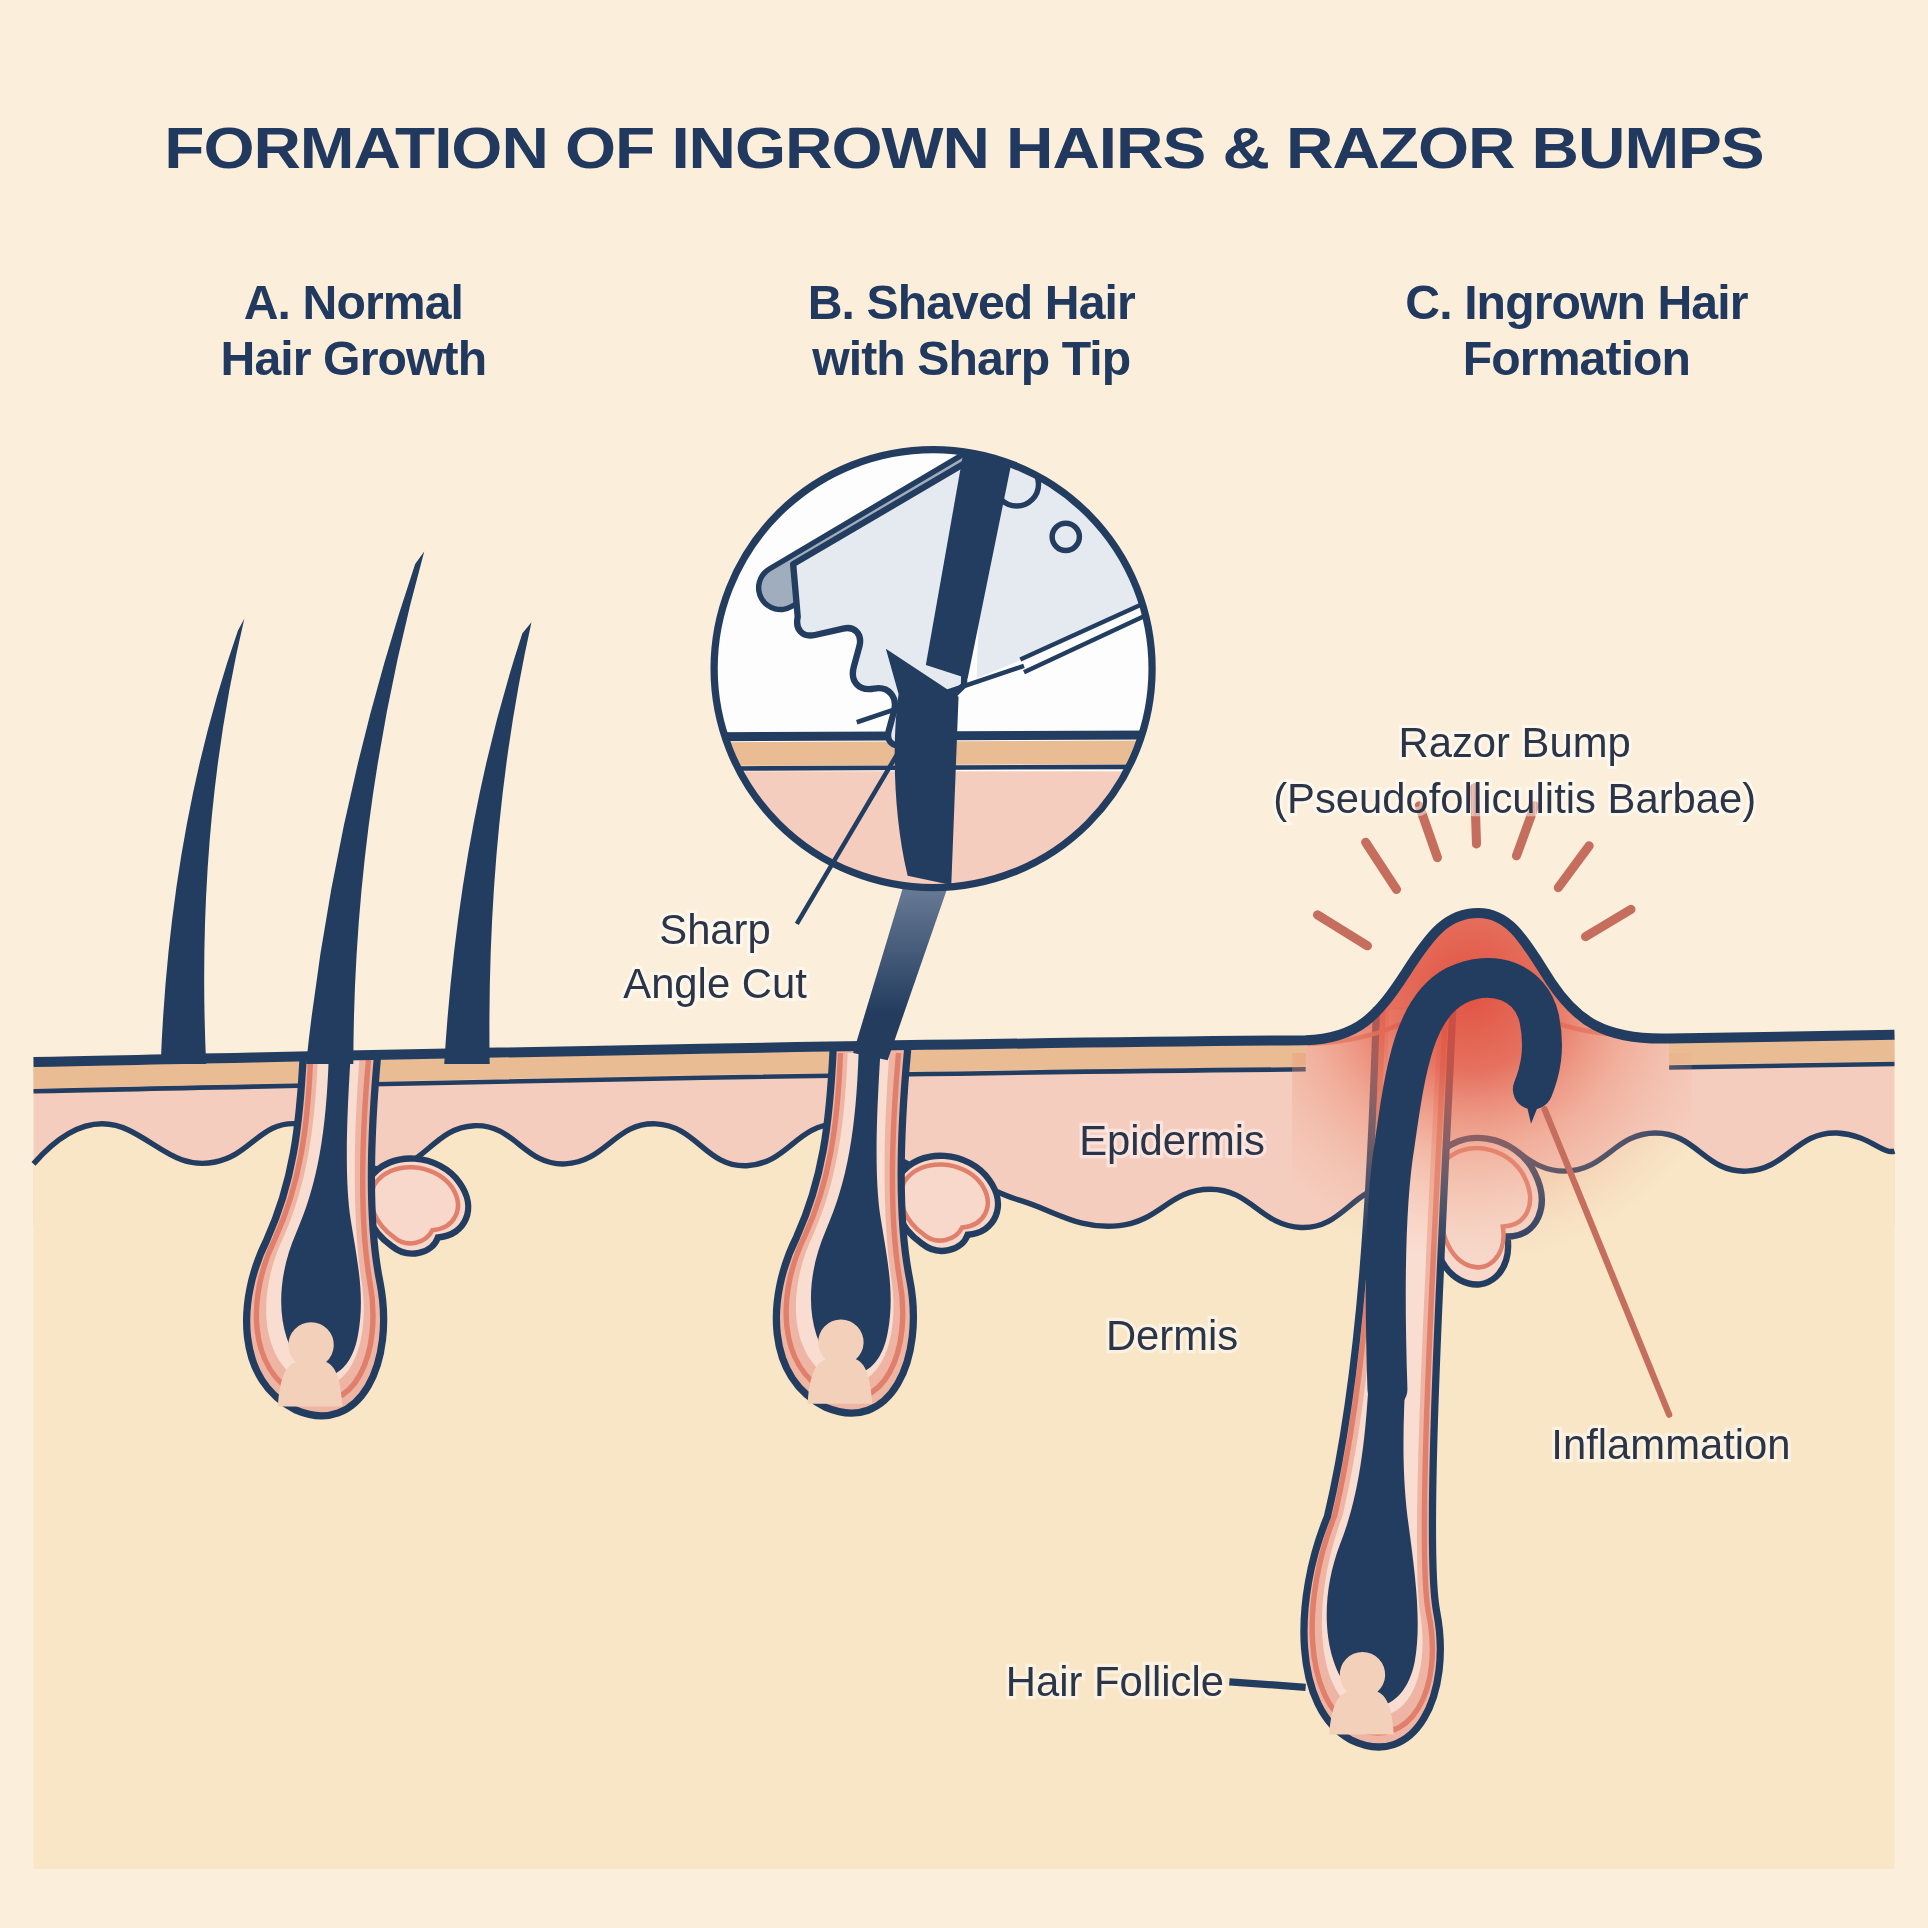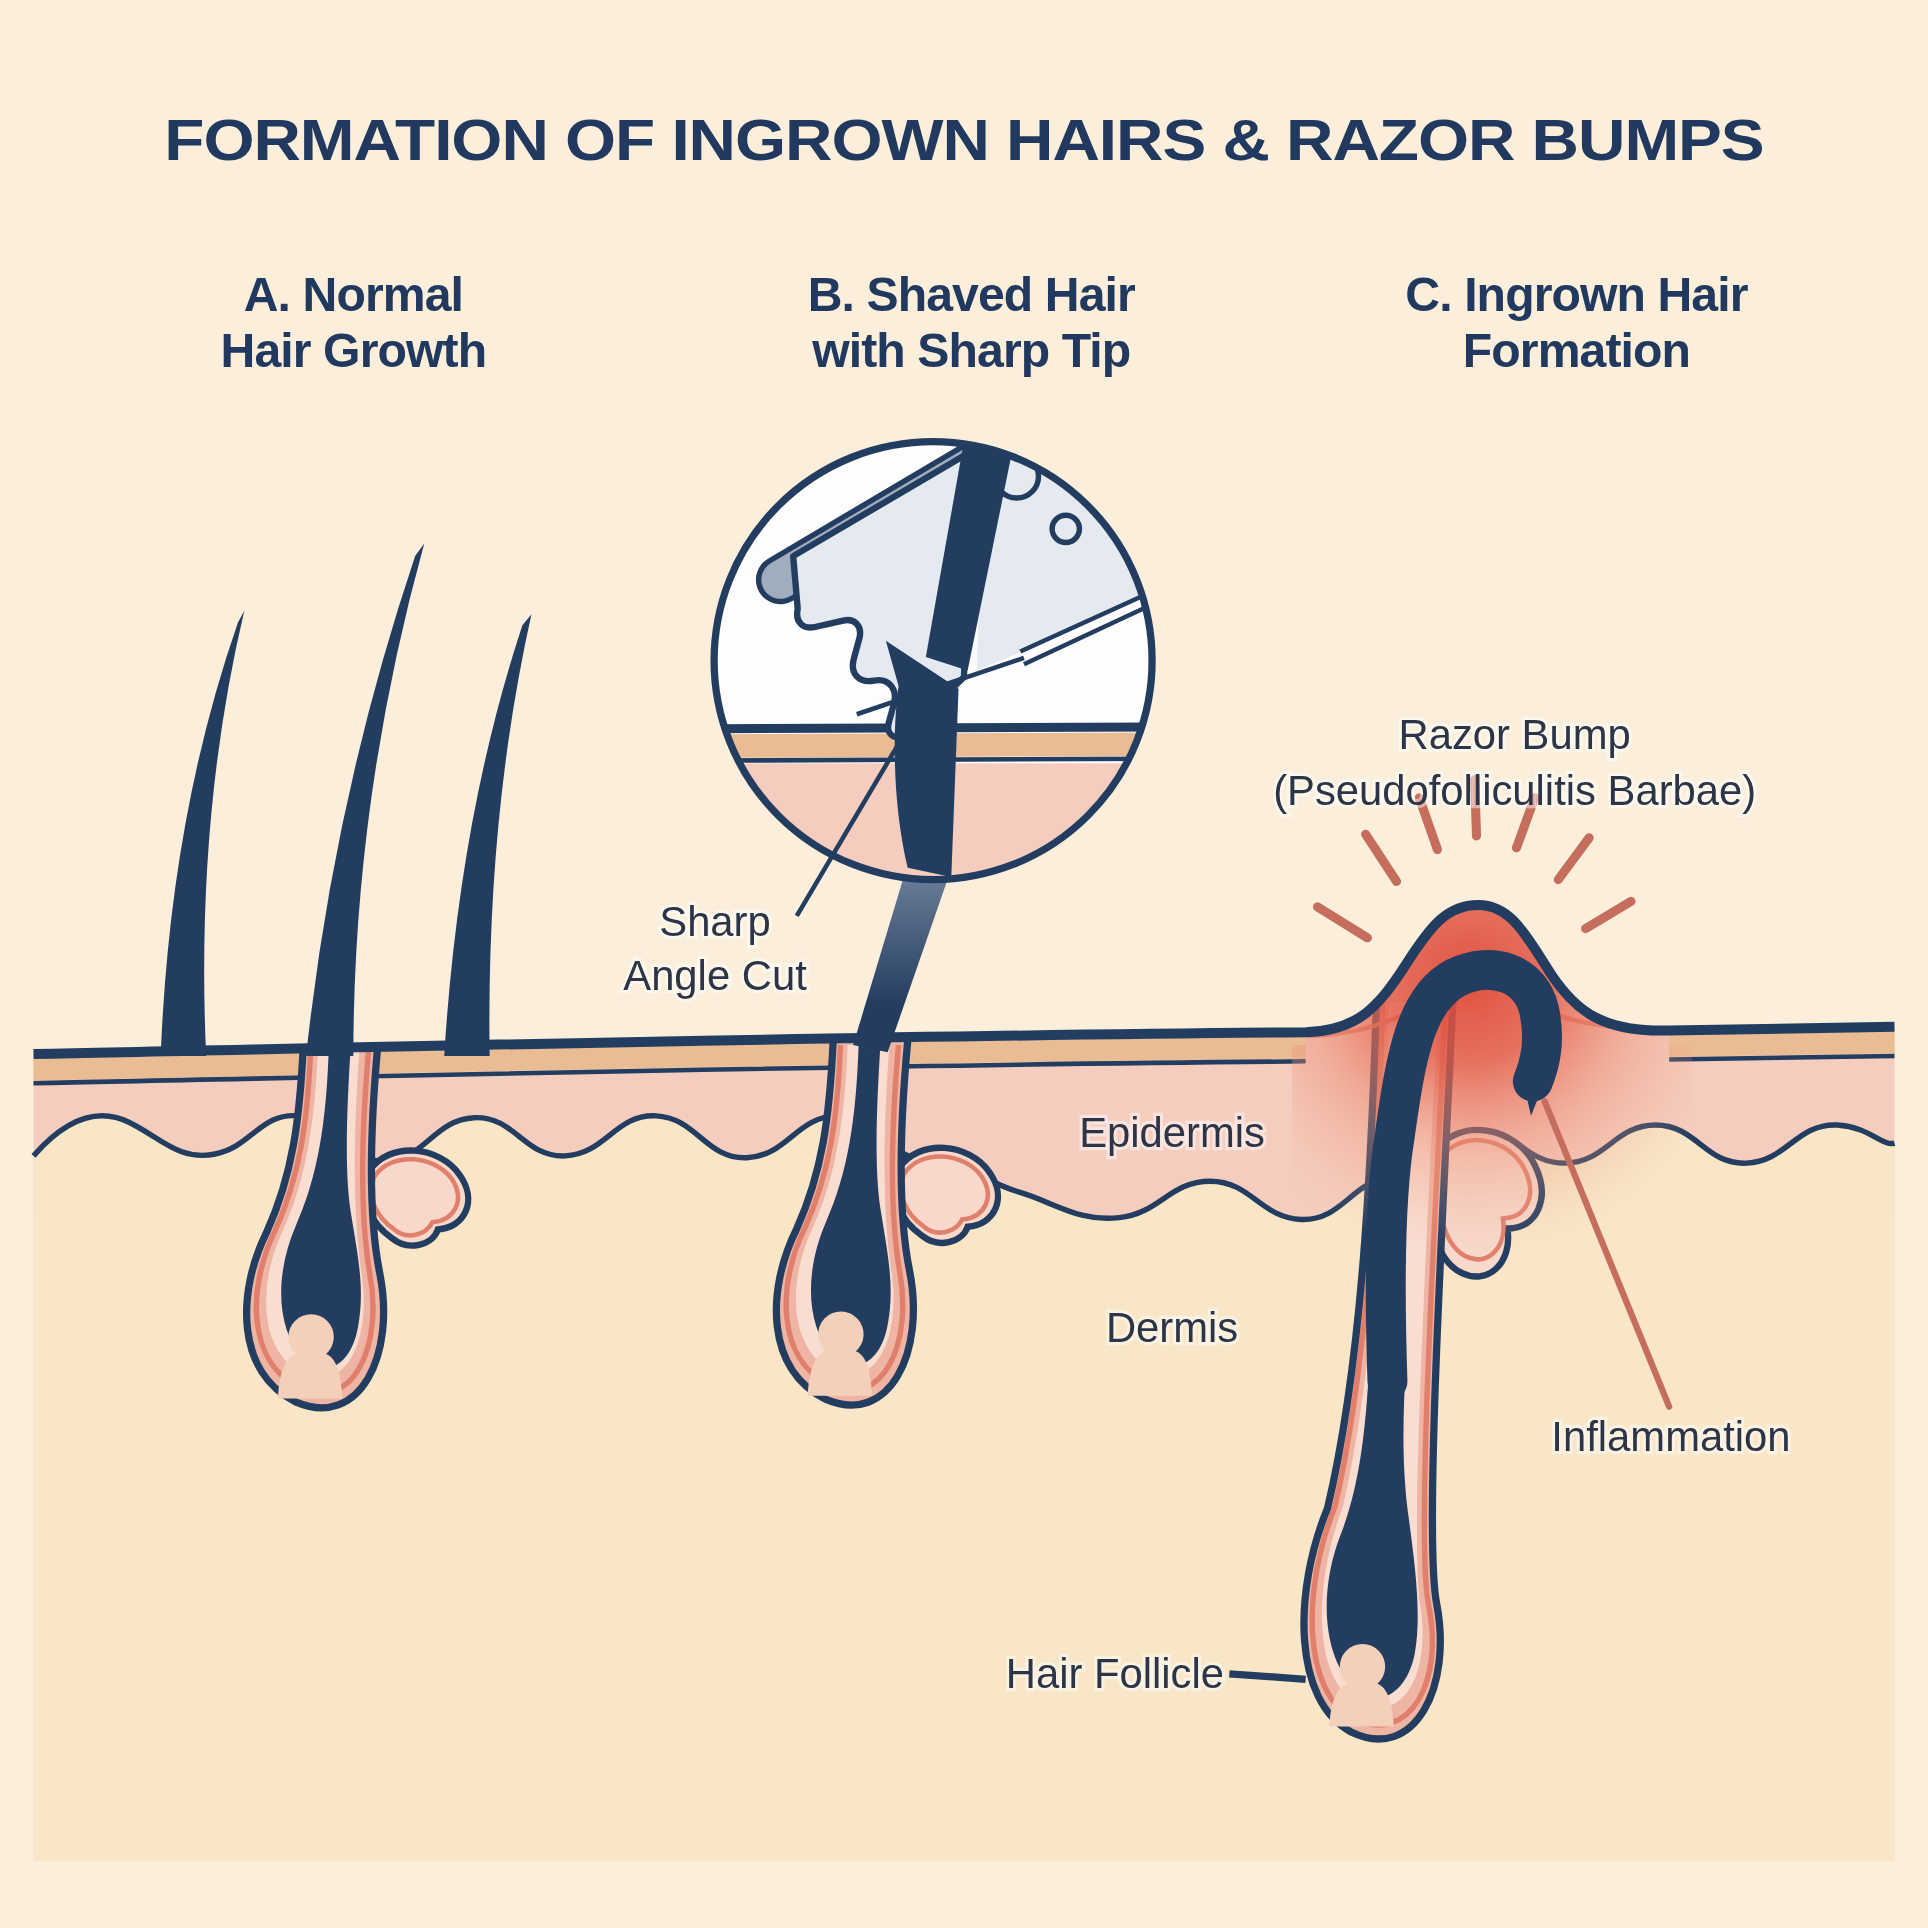--- a/index.html
+++ b/index.html
@@ -3,21 +3,21 @@
 <meta charset="utf-8">
 <style>
   :root{
     --c-bg:#fbeeda; --c-navy:#233d60; --c-heading:#21395e; --c-label:#2b3547;
     --c-epidermis:#f5cdbf; --c-tan:#e9bc93; --c-dermis:#f8e6c7;
     --c-sheath:#efb5a4; --c-sheath_inner:#f9ddd1; --c-salmon:#e0806c;
     --c-gland:#f7d8ca; --c-papilla:#f3d0ba; --c-ray:#c66e5d;
     --c-razor_dark:#9fadbd; --c-razor_light:#e4eaef; --c-red:#e04a3a; --c-lens:#fdfdfd;
   }
   html,body{margin:0;padding:0;background:var(--c-bg);}
-  .stage{width:1928px;height:1861px;position:relative;font-family:"Liberation Sans",sans-serif;}
+  .stage{width:1928px;height:1861px;position:relative;font-family:"Liberation Sans",sans-serif;margin-top:8px;}
   svg{display:block;width:100%;height:100%;}
   text{font-family:"Liberation Sans","DejaVu Sans",sans-serif;}
   .title{font-size:64px;font-weight:700;letter-spacing:-1px;fill:var(--c-heading);}
   .hdr{font-size:53px;font-weight:700;letter-spacing:-1px;fill:var(--c-heading);}
   .lbl{font-size:46px;font-weight:400;fill:var(--c-label);paint-order:stroke;stroke:#ffffff;stroke-width:7px;stroke-opacity:.45;}
   .f-navy{fill:var(--c-navy);} .s-navy{stroke:var(--c-navy);fill:none;}
   .f-pink{fill:var(--c-epidermis);} .f-dermis{fill:var(--c-dermis);}
   .s-tan{stroke:var(--c-tan);fill:none;}
   .f-sheath{fill:var(--c-sheath);} .f-pale{fill:var(--c-sheath_inner);}
   .s-salmon{stroke:var(--c-salmon);fill:none;}

